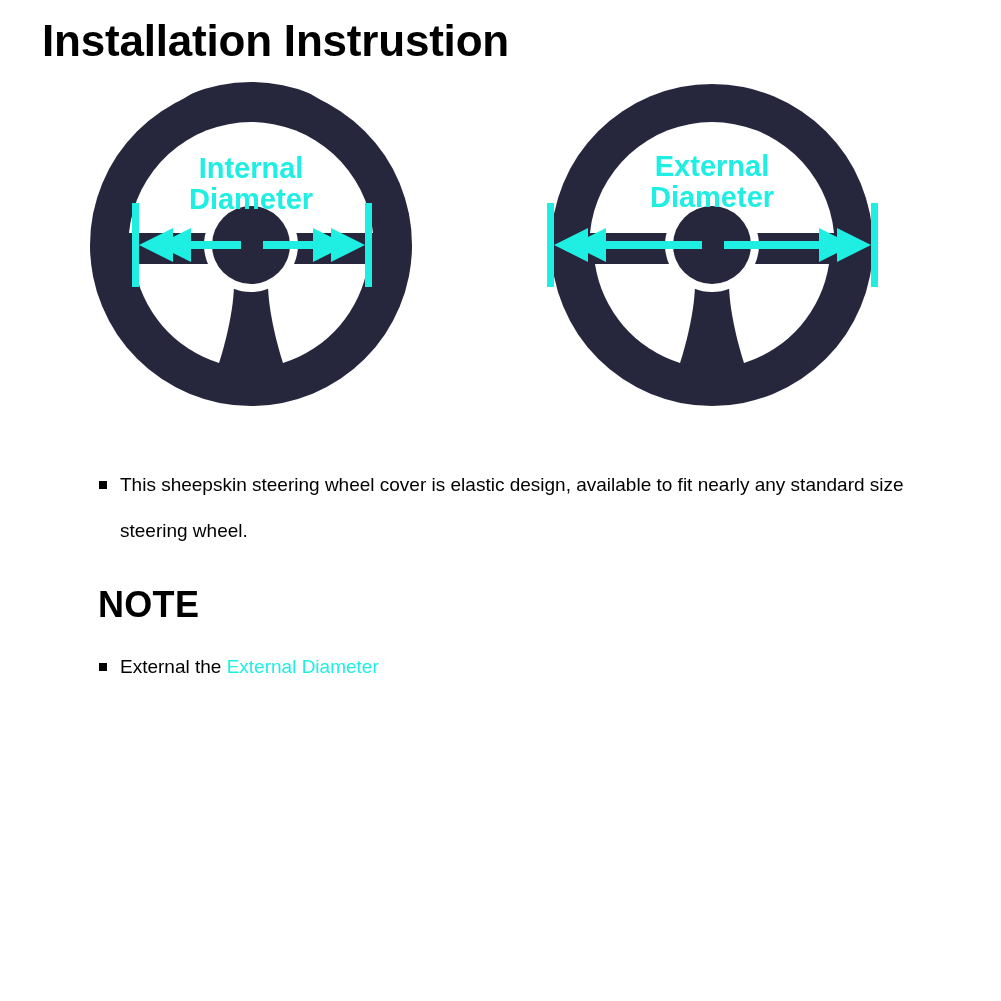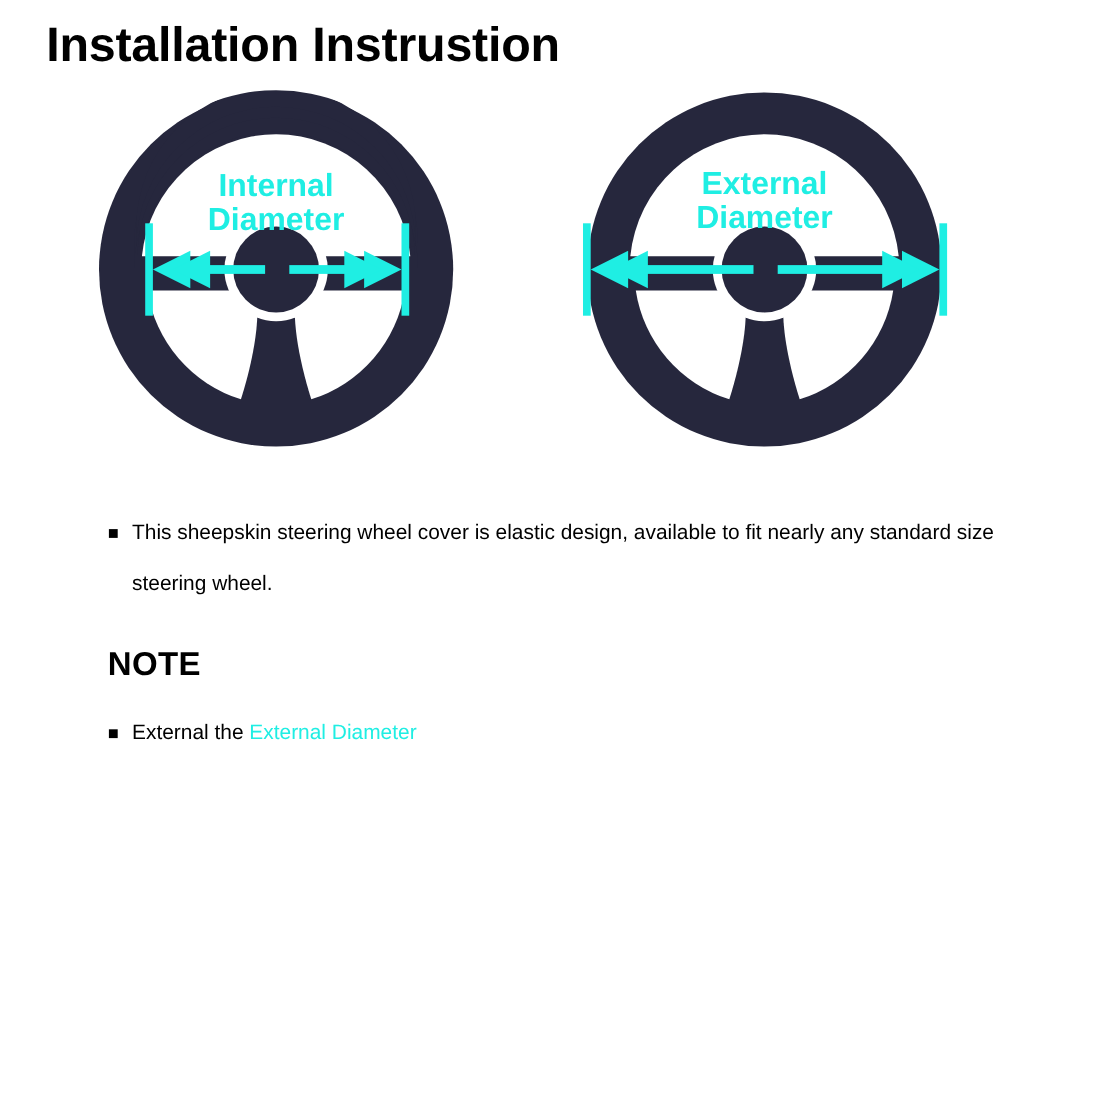--- a/index.html
+++ b/index.html
@@ -38,21 +38,21 @@
     width: 1001px;
     height: 350px;
   }
   .wheel-figure {
     position: absolute;
     top: 0;
     width: 340px;
     height: 340px;
   }
   #wheel-internal { left: 88px; }
-  #wheel-external { left: 527px; }
+  #wheel-external { left: 544px; }
   .wheel-figure svg {
     display: block;
     width: 340px;
     height: 340px;
   }
   .wheel-caption-text {
     font-family: "Liberation Sans", sans-serif;
     font-weight: bold;
     font-size: 29px;
   }
@@ -75,21 +75,21 @@
   .bullet-para:last-child { margin-bottom: 0; }
   .bullet-mark {
     position: absolute;
     left: 1px;
     top: 19px;
     width: 8px;
     height: 8px;
     background: #000000;
   }
   .note-heading {
-    font-size: 30px;
+    font-size: 36px;
     font-weight: bold;
     line-height: 42px;
     margin: 0 0 18px 0;
     letter-spacing: 0.3px;
     color: #000000;
   }
   .cyan-strong {
     color: #1FEEE3;
     font-weight: normal;
   }

